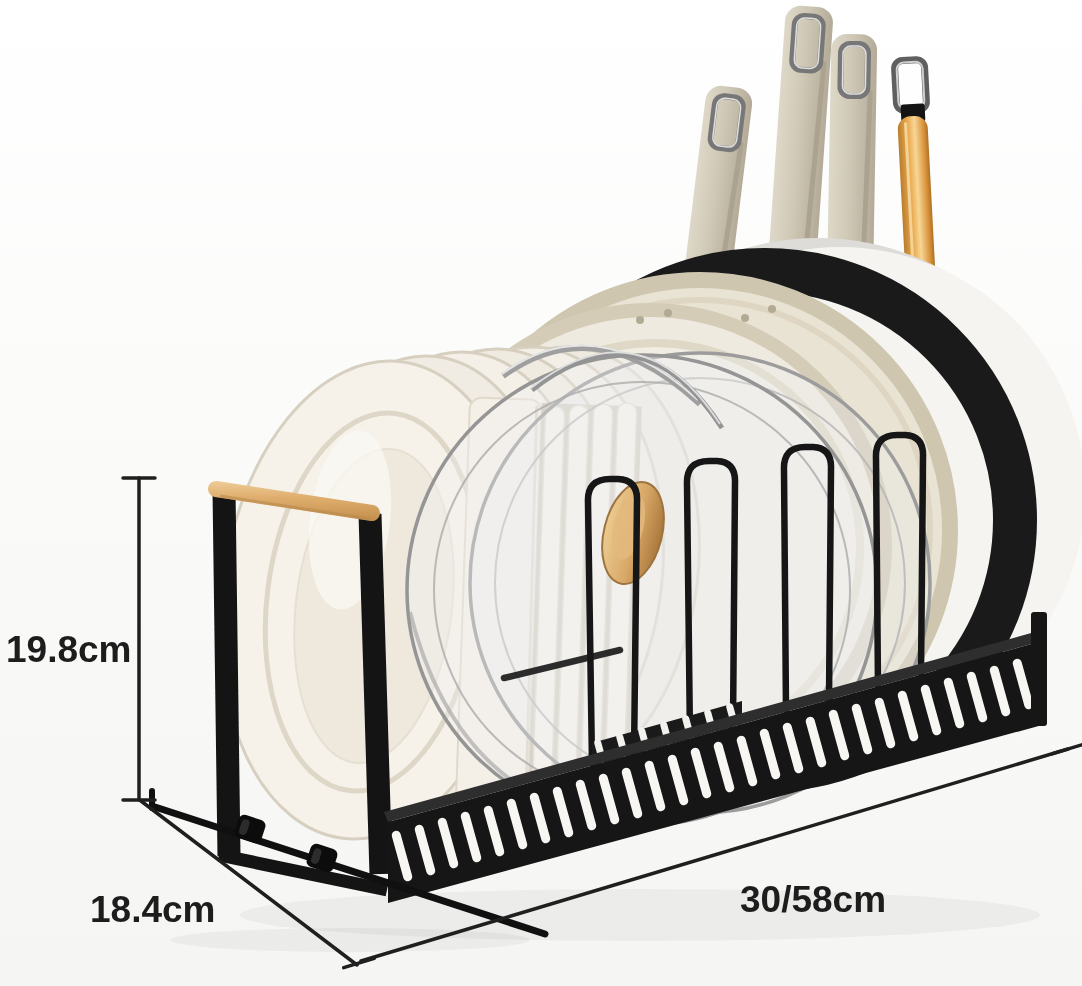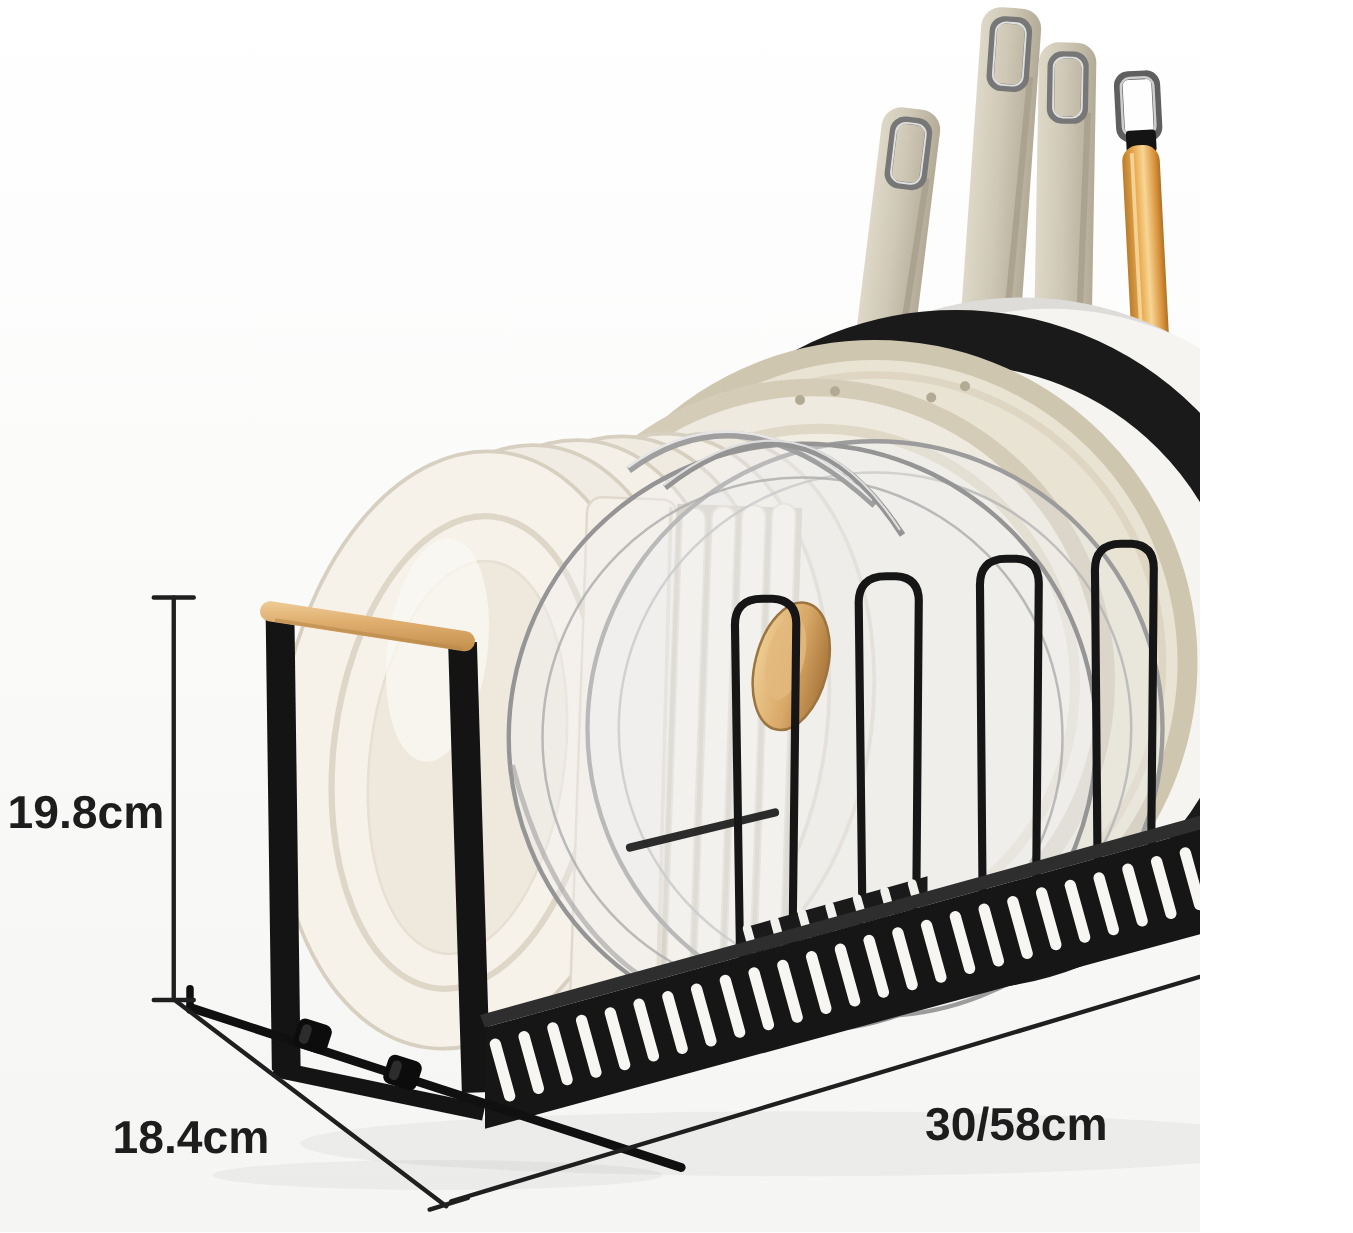--- a/index.html
+++ b/index.html
@@ -1,16 +1,16 @@
 <!DOCTYPE html>
 <html><head>
 <meta charset="utf-8">
 <style>
   html,body{margin:0;padding:0;background:#ffffff;}
-  .stage{width:960px;height:986px;position:relative;overflow:hidden;}
+  .stage{width:1082px;height:986px;position:relative;overflow:hidden;}
   svg{display:block;}
   .dim-label{font-family:"Liberation Sans",sans-serif;font-size:37px;font-weight:bold;fill:#1d1d1d;}
 </style>
 </head>
 <body>
 
 <div class="stage">
 <svg width="1082" height="986" viewBox="0 0 1082 986">
   <defs>
     <linearGradient id="bgG" x1="0" y1="0" x2="0" y2="1">

